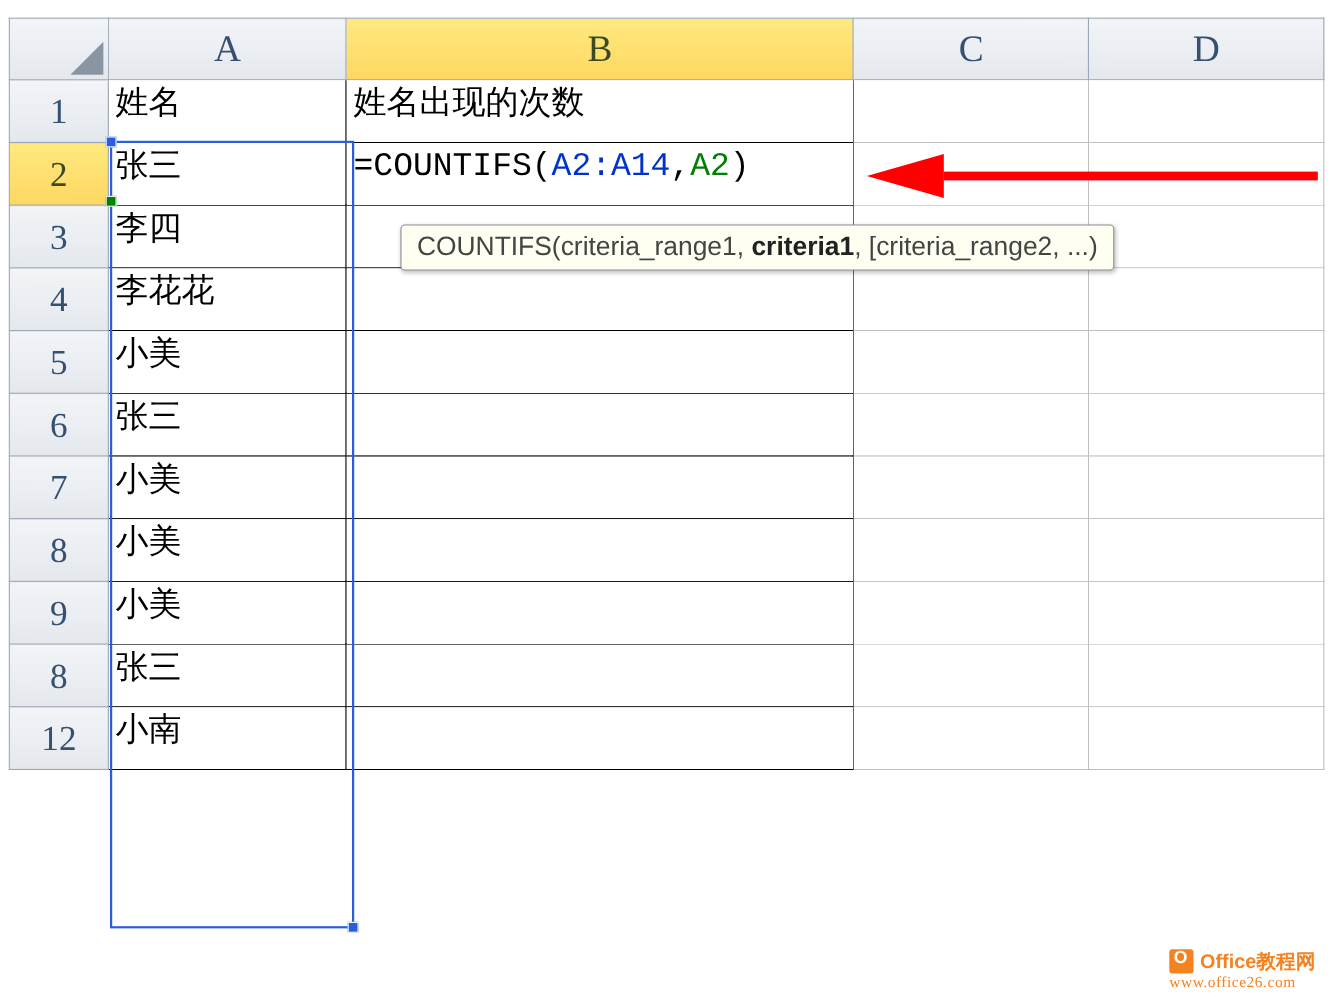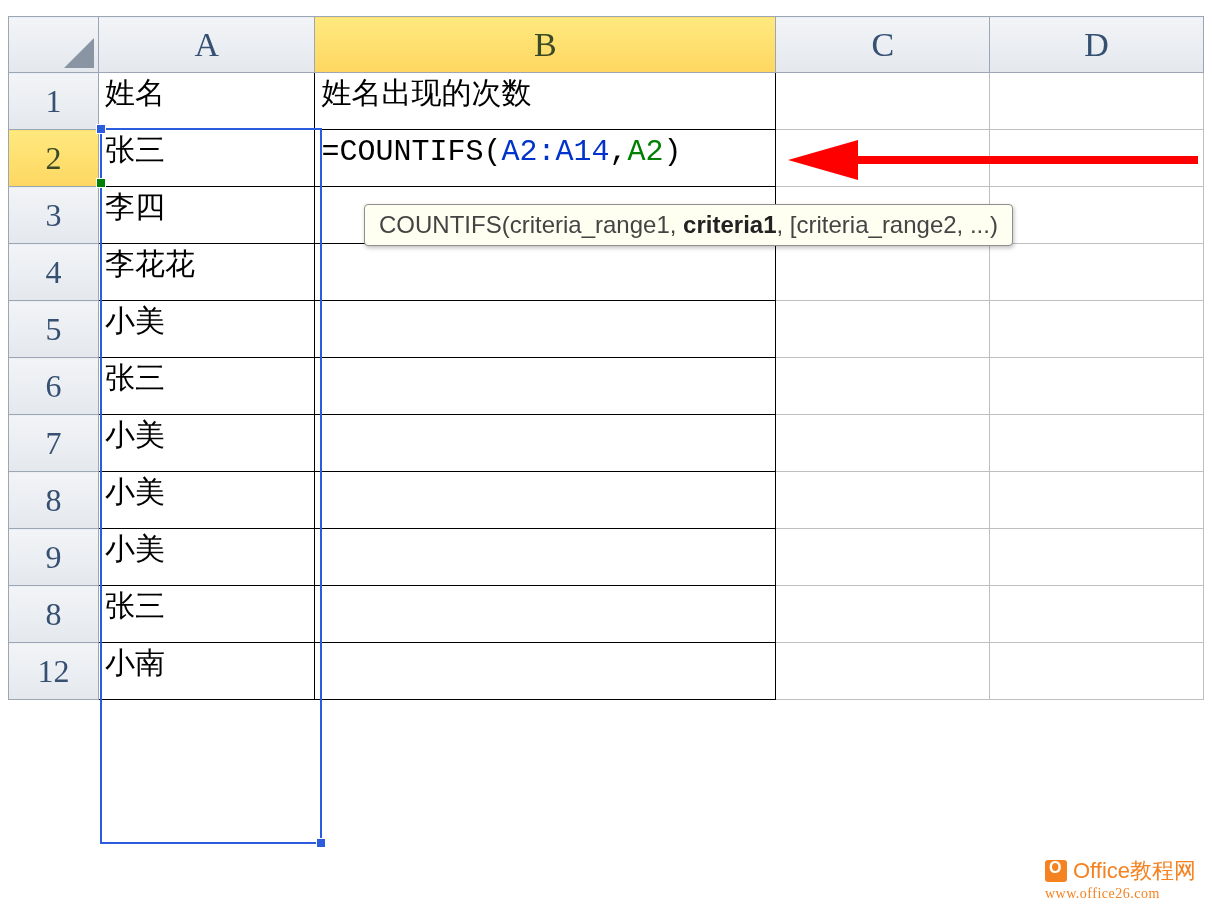--- a/index.html
+++ b/index.html
@@ -146,22 +146,22 @@
 
     
     .watermark {
       position: absolute;
       right: 16px;
       bottom: 14px;
       font-family: "Microsoft YaHei", Arial, sans-serif;
       text-align: left;
     }
     .wm-line1 {
-      font-size: 22px;
-      font-weight: normal;
+      font-size: 18px;
+      font-weight: bold;
       color: #f58220;
       display: flex;
       align-items: center;
       gap: 6px;
     }
     .wm-icon {
       width: 22px;
       height: 22px;
       background: #f58220;
       border-radius: 3px;

